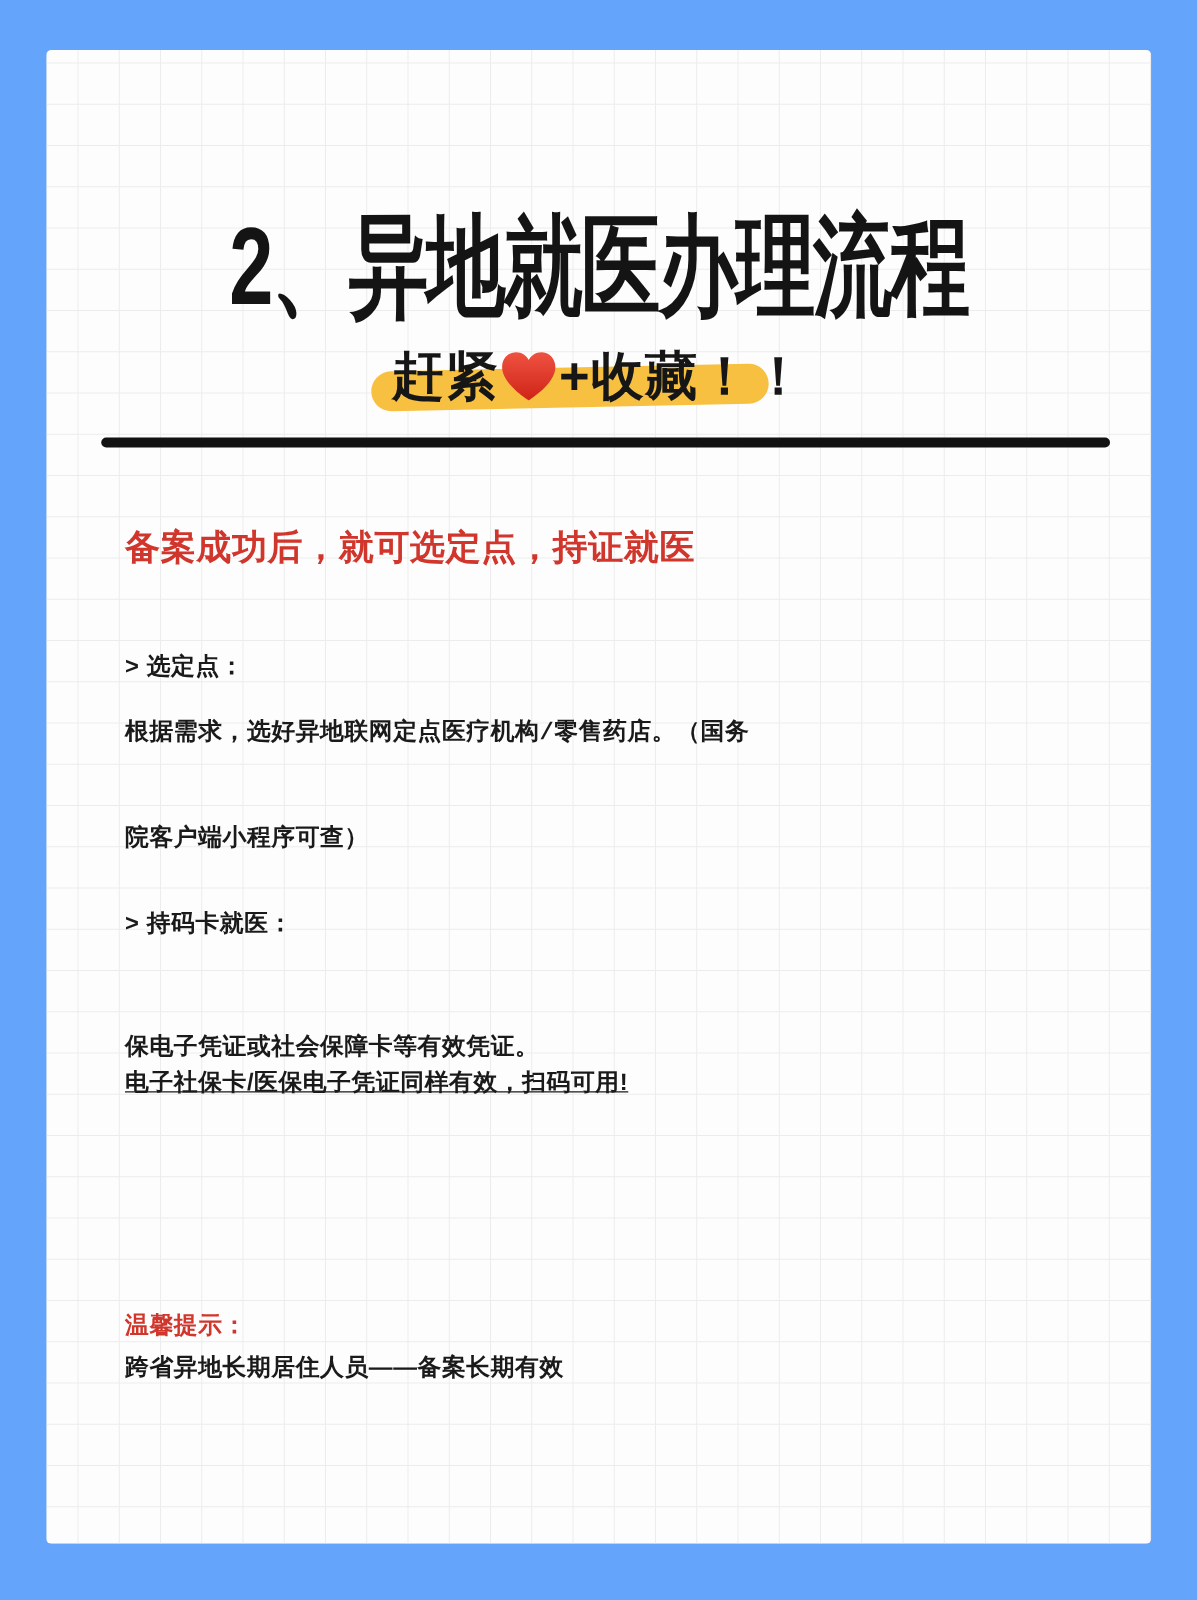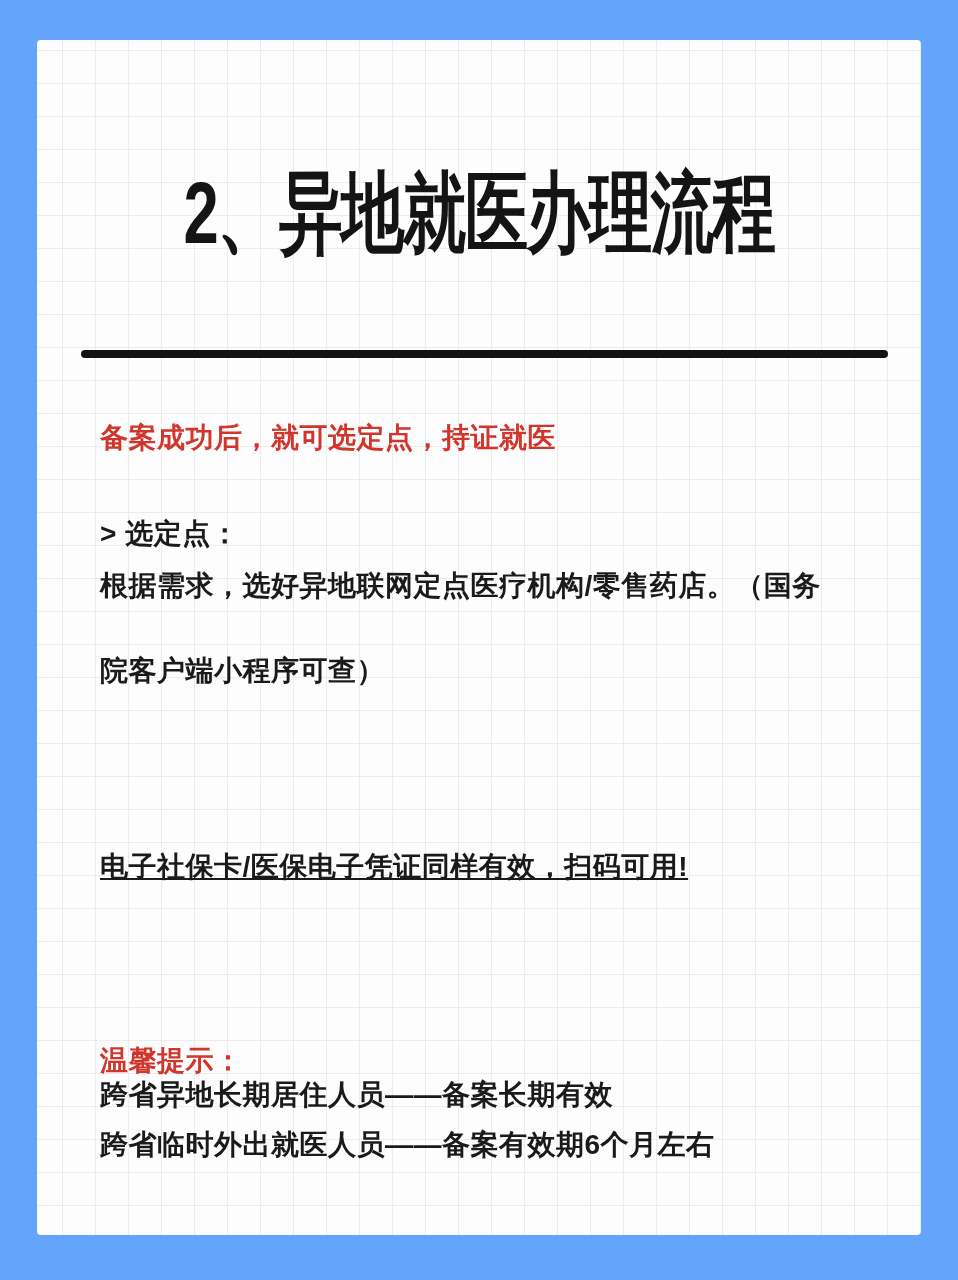--- a/index.html
+++ b/index.html
@@ -93,60 +93,75 @@
     top: 310px;
     width: 807px;
     height: 8px;
     background: #121212;
     border-radius: 4px;
   }
   .txtline {
     position: absolute;
     left: 63px;
     margin: 0;
-    font-size: 28px;
+    font-size: 19px;
     line-height: 34px;
     font-weight: 700;
     color: #1a1a1a;
     letter-spacing: 0.5px;
     white-space: nowrap;
   }
   .red {
     color: #d0362b;
     font-weight: 800;
   }
   .intro        { top: 381px; font-size: 28px; }
   .s1-head      { top: 477px; }
-  .s1-l0        { top: 529px; }
+  .s1-l0        { top: 529px; font-family: Liberation Mono, monospace; }
   .s1-l1        { top: 614px; }
   .s2-head      { top: 683px; }
   .s2-l0        { top: 733px; }
   .s2-l1        { top: 781px; }
   .s2-l2        { top: 810px; text-decoration: underline; }
   .tips-head    { top: 1004px; }
   .tips-l0      { top: 1038px; }
   .tips-l1      { top: 1088px; }
 </style>
 </head>
 <body>
 
 <div class="frame">
   <div class="card">
 
     <h1 class="title">2、异地就医办理流程</h1>
 
+    <div class="subtitle-row">
+      <span class="subtitle-inner">
+        <span class="subtitle-highlight"></span>
+        <span class="txt">赶紧</span><svg class="heart" viewBox="0 0 32 29" aria-hidden="true">
+            <defs>
+              <linearGradient id="hg" x1="0" y1="0" x2="0" y2="1">
+                <stop offset="0" stop-color="#ef5240"></stop>
+                <stop offset="1" stop-color="#cf2417"></stop>
+              </linearGradient>
+            </defs>
+            <path d="M16 28.5 C16 28.5 0.5 19 0.5 9.2 C0.5 3.8 4.4 0.5 8.7 0.5 C12 0.5 14.8 2.5 16 5.1 C17.2 2.5 20 0.5 23.3 0.5 C27.6 0.5 31.5 3.8 31.5 9.2 C31.5 19 16 28.5 16 28.5 Z" fill="url(#hg)"></path>
+          </svg><span class="txt">+收藏！！</span>
+      </span>
+    </div>
 
     <div class="divider"></div>
 
     <p class="txtline red intro">备案成功后，就可选定点，持证就医</p>
 
     <p class="txtline s1-head">&gt; 选定点：</p>
     <p class="txtline s1-l0">根据需求，选好异地联网定点医疗机构/零售药店。（国务</p>
     <p class="txtline s1-l1">院客户端小程序可查）</p>
 
+    <p class="txtline s2-head">&gt; 持码卡就医：</p>
+    <p class="txtline s2-l1">保电子凭证或社会保障卡等有效凭证。</p>
     <p class="txtline s2-l2">电子社保卡/医保电子凭证同样有效，扫码可用!</p>
 
     <p class="txtline red tips-head">温馨提示：</p>
     <p class="txtline tips-l0">跨省异地长期居住人员——备案长期有效</p>
-    <p class="txtline tips-l1">跨省临时外出就医人员——备案有效期6个月左右</p>
 
   </div>
 </div>
 
 </body></html>

